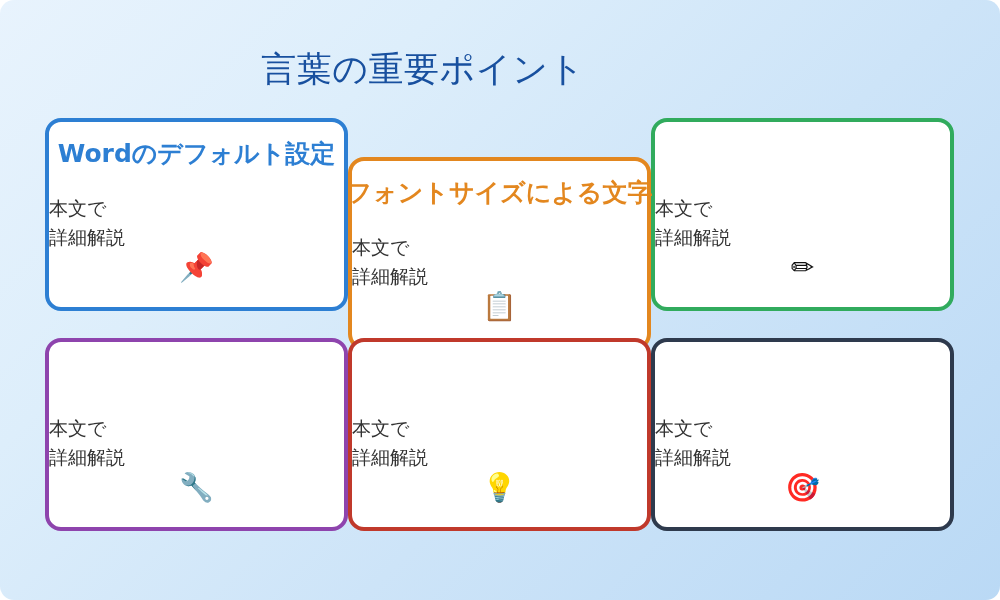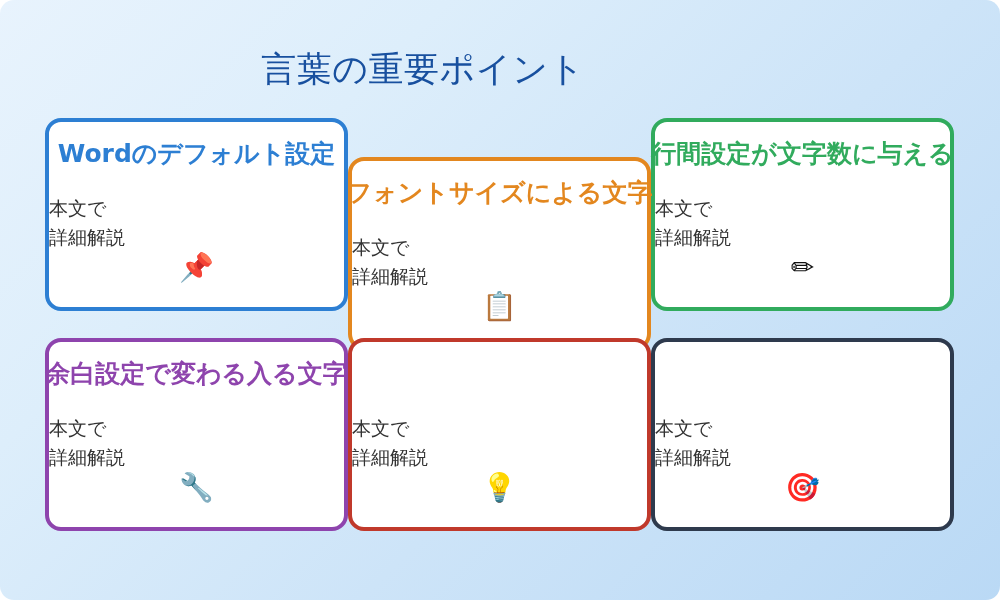--- a/index.html
+++ b/index.html
@@ -134,30 +134,28 @@
     <div class="card c2">
       <div class="card-title">フォントサイズによる文字</div>
       <div class="card-body">
         <div>本文で</div>
         <div>詳細解説</div>
       </div>
       <div class="card-icon">📋</div>
     </div>
 
     <div class="card c3">
-      <div class="card-title">行間設定が文字数に与える</div>
       <div class="card-body">
         <div>本文で</div>
         <div>詳細解説</div>
       </div>
       <div class="card-icon">✏</div>
     </div>
 
     <div class="card c4">
-      <div class="card-title">余白設定で変わる入る文字</div>
       <div class="card-body">
         <div>本文で</div>
         <div>詳細解説</div>
       </div>
       <div class="card-icon">🔧</div>
     </div>
 
     <div class="card c5">
       <div class="card-body">
         <div>本文で</div>

